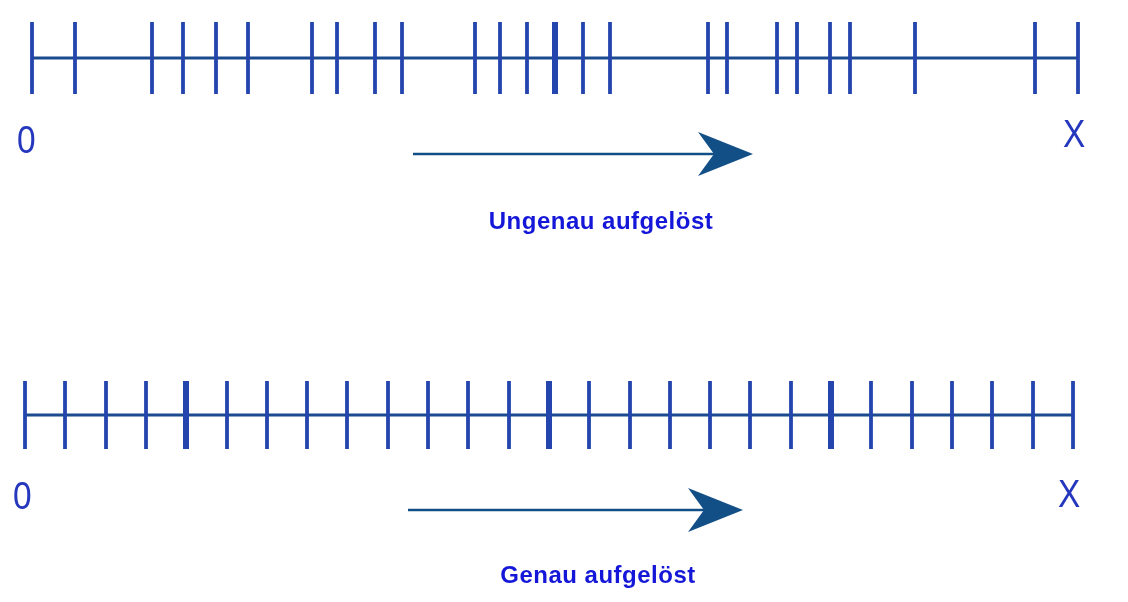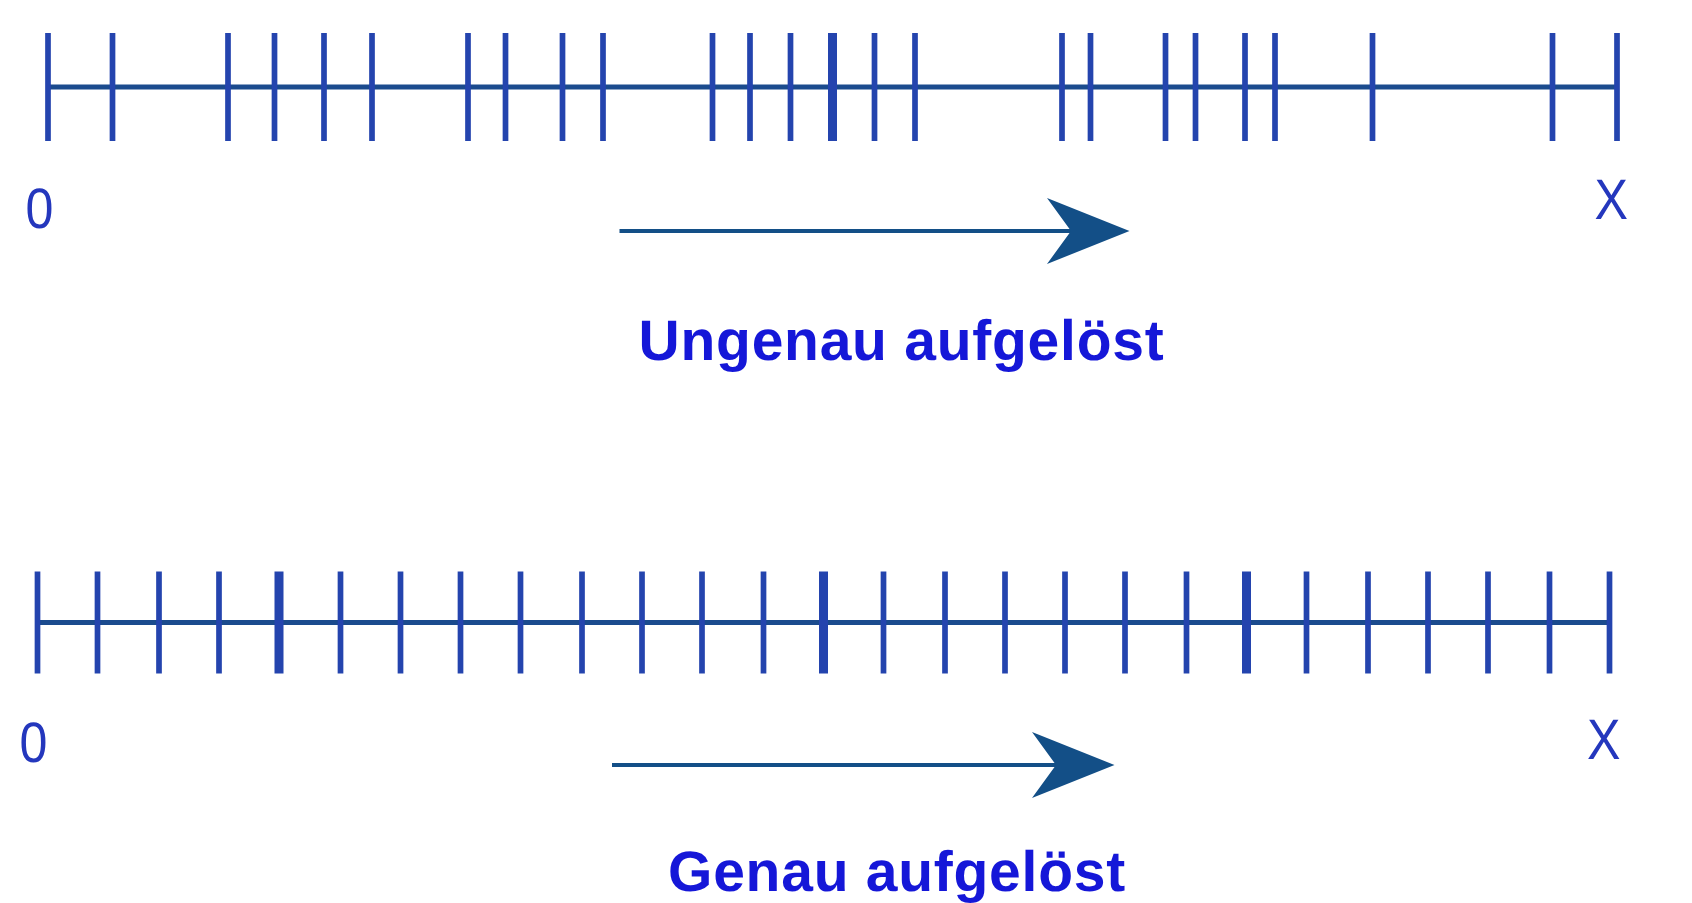--- a/index.html
+++ b/index.html
@@ -32,21 +32,21 @@
     transform: scaleX(0.88);
     transform-origin: left top;
   }
   .fig1-zero { left: 17px;  top: 121px; }
   .fig1-x    { left: 1063px; top: 115px; }
   .fig2-zero { left: 13px;  top: 477px; }
   .fig2-x    { left: 1058px; top: 475px; }
   .caption {
     position: absolute;
     font-family: "Liberation Sans", sans-serif;
-    font-size: 38px;
+    font-size: 24px;
     font-weight: 700;
     color: #1517d8;
     line-height: 1;
     width: 480px;
     text-align: center;
     letter-spacing: 0.5px;
   }
   .fig1-caption { left: 361px; top: 209px; }
   .fig2-caption { left: 358px; top: 563px; }
 </style>

